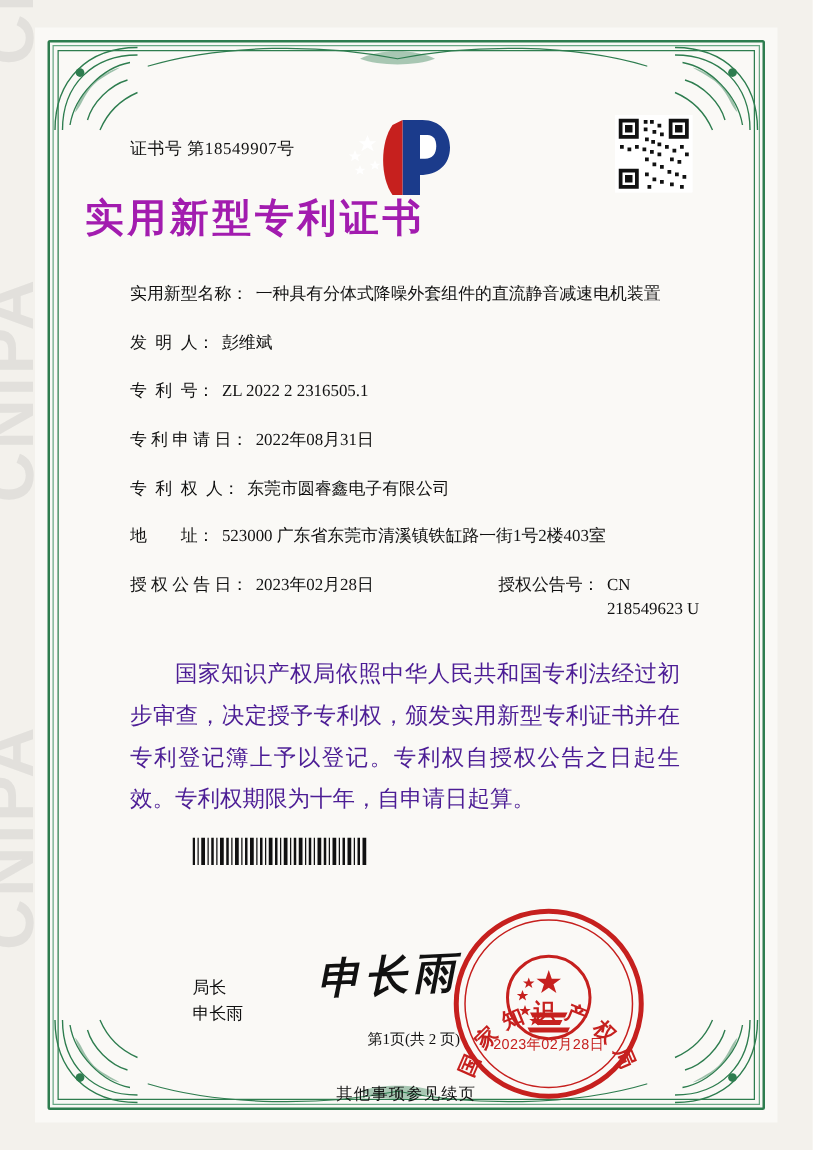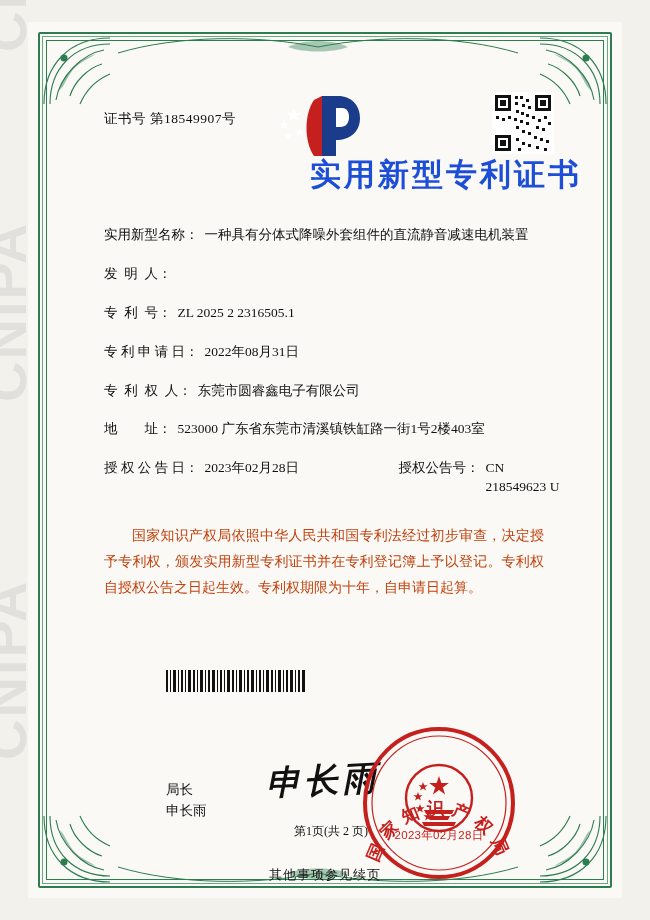--- a/index.html
+++ b/index.html
@@ -112,25 +112,25 @@
   .qr {
     position: absolute;
     right: 28px;
     top: 30px;
     width: 62px;
     height: 62px;
     background: #fff;
   }
 
   .title {
-    text-align: right;
+    text-align: left;
     font-size: 31px;
     font-weight: bold;
     letter-spacing: 3px;
-    color: #1d4ed8;
+    color: #a21caf;
     margin-top: 26px;
     font-family: "Liberation Serif", serif;
   }
 
   .fields {
     margin-top: 30px;
     padding-left: 36px;
     padding-right: 20px;
   }
   .field-row {
@@ -162,32 +162,32 @@
     flex: 1 1 auto;
     padding-left: 6px;
   }
 
   .paragraphs {
     margin-top: 26px;
     padding-left: 36px;
     padding-right: 38px;
   }
   .para {
-    font-size: 14px;
+    font-size: 18px;
     line-height: 1.85;
-    color: #c2410c;
+    color: #4c1d95;
     text-align: justify;
     text-indent: 2em;
     margin-bottom: 6px;
   }
 
   
   .sig-block {
     position: absolute;
-    left: 48px;
+    left: 36px;
     right: 20px;
     top: 600px;
     height: 160px;
   }
   .barcode {
     position: absolute;
     left: 50px;
     top: 8px;
     width: 140px;
     height: 22px;
@@ -397,24 +397,25 @@
 
     <div class="title">实用新型专利证书</div>
 
     <div class="fields">
       <div class="field-row">
         <span class="f-label">实用新型名称：</span>
         <span class="f-value">一种具有分体式降噪外套组件的直流静音减速电机装置</span>
       </div>
       <div class="field-row">
         <span class="f-label">发  明  人：</span>
+        <span class="f-value">彭维斌</span>
       </div>
       <div class="field-row">
         <span class="f-label">专  利  号：</span>
-        <span class="f-value">ZL 2025 2 2316505.1</span>
+        <span class="f-value">ZL 2022 2 2316505.1</span>
       </div>
       <div class="field-row">
         <span class="f-label">专 利 申 请 日：</span>
         <span class="f-value">2022年08月31日</span>
       </div>
       <div class="field-row">
         <span class="f-label">专  利  权  人：</span>
         <span class="f-value">东莞市圆睿鑫电子有限公司</span>
       </div>
       <div class="field-row">

